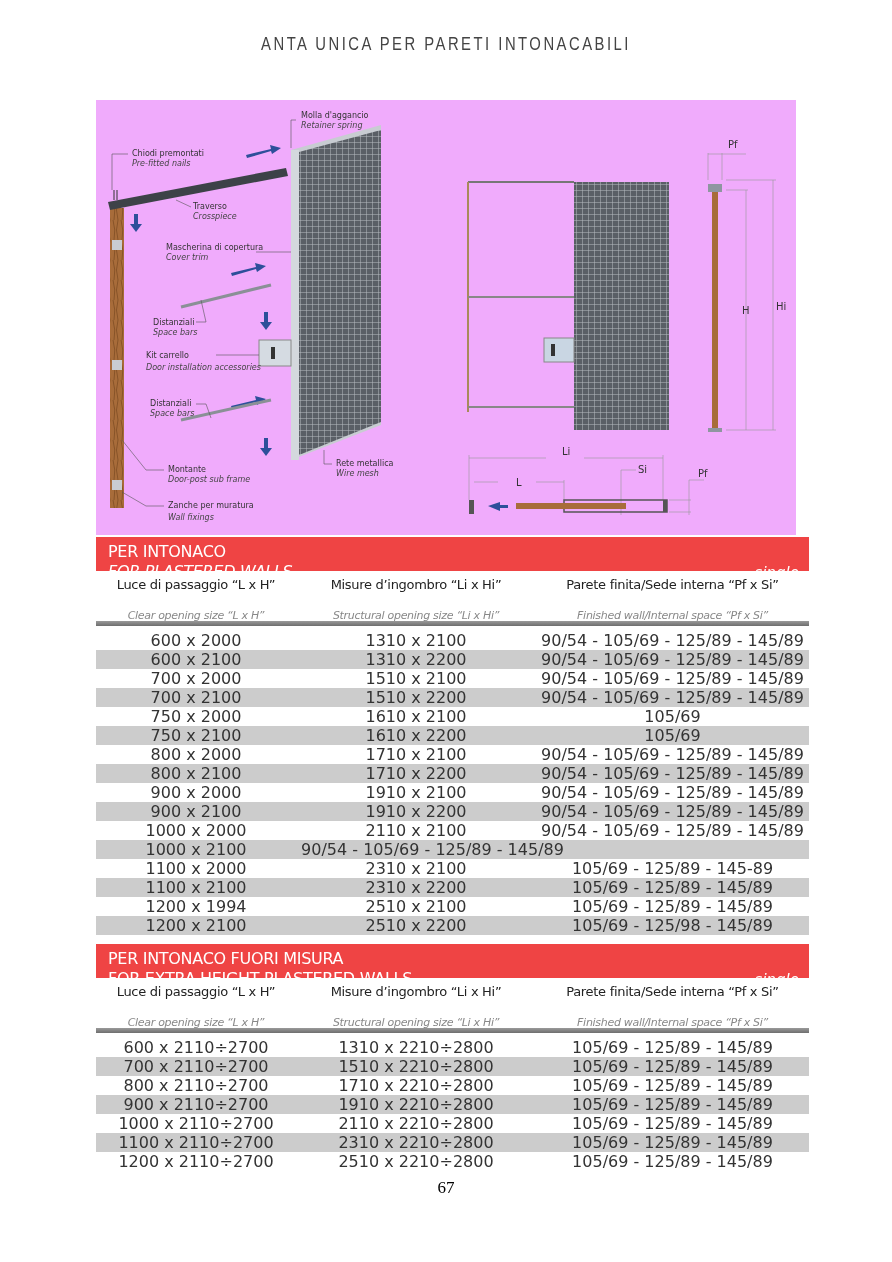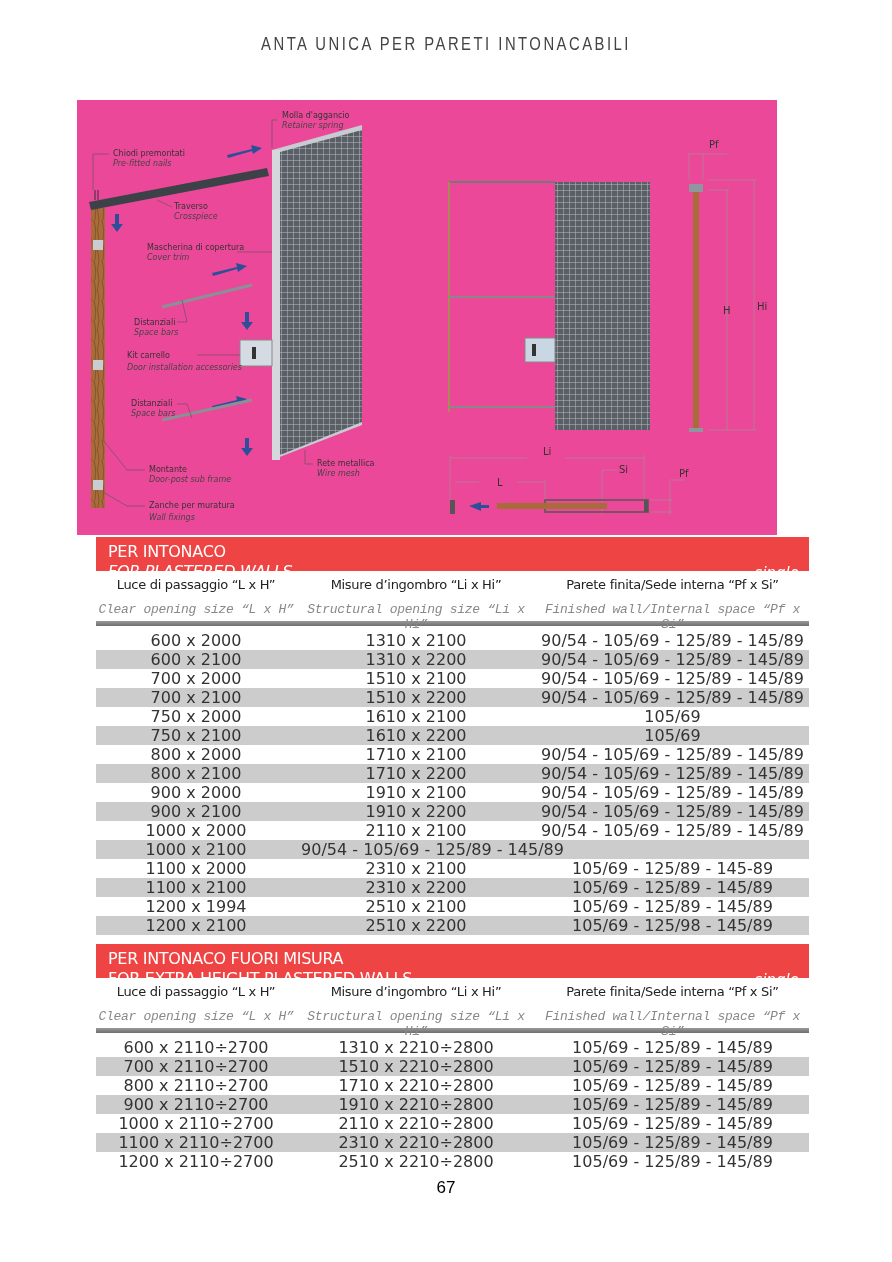--- a/index.html
+++ b/index.html
@@ -2,52 +2,52 @@
 <html><head>
 <meta charset="utf-8">
 <style>
   html, body { margin: 0; padding: 0; background: #ffffff; }
   body { width: 892px; height: 1262px; position: relative; overflow: hidden; font-family: "DejaVu Sans", sans-serif; }
   .page-title {
     position: absolute; top: 33px; left: 0; width: 892px; text-align: center;
     font-family: "Liberation Sans", sans-serif; font-size: 19px; letter-spacing: 3.2px;
     color: #444; transform: scaleX(0.78); transform-origin: 446px 0;
   }
-  .illus { position: absolute; left: 77px; top: 100px; width: 700px; height: 435px; background: #ec4899; }
+  .illus { position: absolute; left: 96px; top: 100px; width: 700px; height: 435px; background: #f0abfc; }
   .illus svg { width: 100%; height: 100%; display: block; }
   .callout { font-family: "DejaVu Sans", sans-serif; font-size: 8px; fill: #333; }
   .callout-it { font-family: "DejaVu Sans", sans-serif; font-size: 8px; fill: #444; font-style: italic; }
   .dim-label { font-family: "DejaVu Sans", sans-serif; font-size: 10px; fill: #333; }
 
   .section { position: absolute; left: 96px; width: 713px; }
   .banner {
     background: #ef4444; color: #fff; height: 34px; position: relative;
     font-family: "DejaVu Sans", sans-serif;
   }
   .banner .it-l { position: absolute; left: 12px; top: 5px; font-size: 16px; letter-spacing: -0.3px; }
   .banner .en-l { position: absolute; left: 12px; top: 25px; font-size: 16px; letter-spacing: -0.3px; }
   .banner .it-r { position: absolute; right: 10px; top: 7px; font-size: 21px; margin-top: 44px; }
   .banner .en-r { position: absolute; right: 10px; top: 27px; font-size: 15px; font-style: italic; }
   .banner .italic { font-style: italic; }
 
   .head-row { display: flex; height: 50px; position: relative; }
   .head-cell { flex: none; text-align: center; padding-top: 6px; }
   .head-cell .it { font-size: 13px; color: #222; letter-spacing: -0.3px; }
-  .head-cell .en { font-size: 13px; color: #888; font-style: italic; letter-spacing: -0.3px; margin-top: 10px; font-family: Liberation Mono, monospace; }
+  .head-cell .en { font-size: 11px; color: #888; font-style: italic; letter-spacing: -0.3px; margin-top: 17px; }
   .c1 { width: 200px; }
   .c2 { width: 240px; }
   .c3 { width: 273px; }
   .thick-rule { height: 5px; background: linear-gradient(#9a9a9a, #6e6e6e); }
   .rows { margin-top: 5px; }
   .row { display: flex; height: 19px; line-height: 19px; font-family: "DejaVu Sans", sans-serif; font-size: 16px; color: #333; }
   .row:nth-child(even) { background: #cccccc; }
   .row .cell { text-align: center; }
   .page-number {
     position: absolute; left: 0; width: 892px; top: 1178px; text-align: center;
-    font-family: Liberation Sans, sans-serif; font-size: 17px; color: #000;
+    font-family: Liberation Serif, serif; font-size: 17px; color: #000;
   }
 </style>
 </head>
 <body>
 
 <div class="page-title">ANTA UNICA PER PARETI INTONACABILI</div>
 
 <div class="illus">
   <svg viewBox="0 0 700 435" xmlns="http://www.w3.org/2000/svg">
     <defs>

